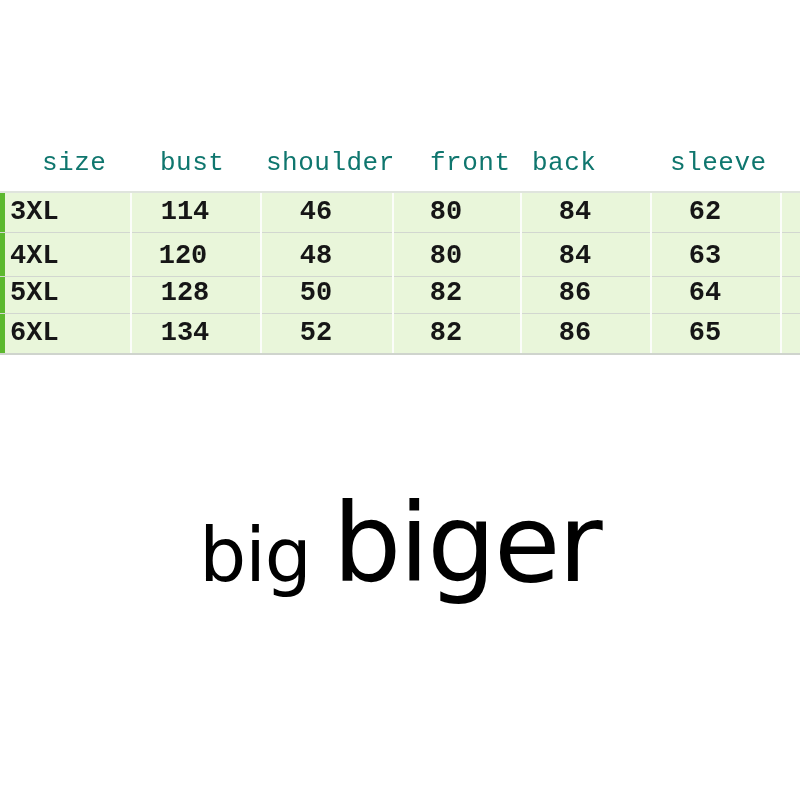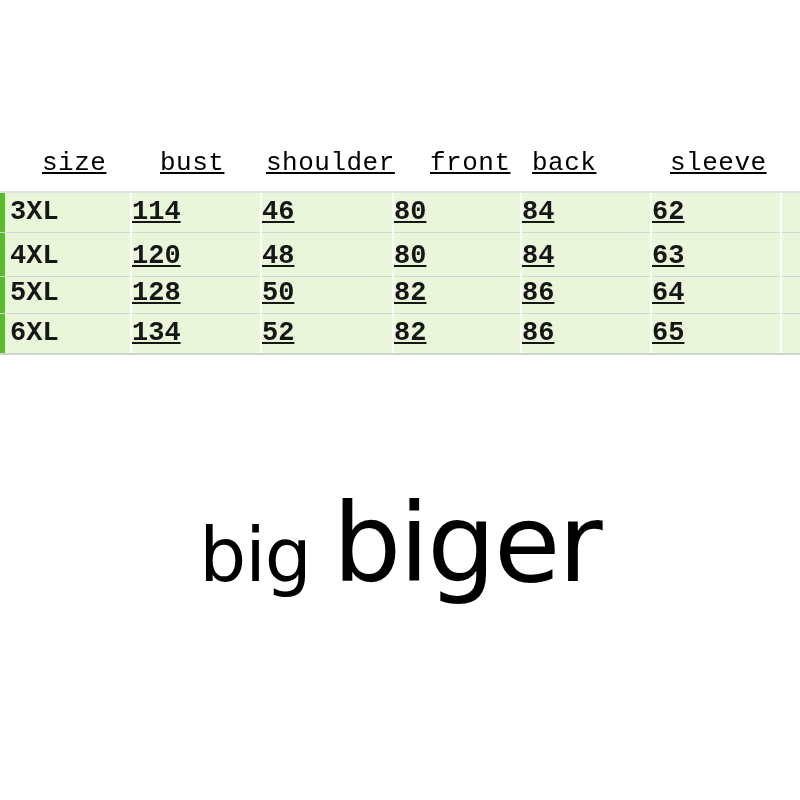--- a/index.html
+++ b/index.html
@@ -36,24 +36,23 @@
     height: 55px;
     width: 800px;
   }
   .chart-header .hcell {
     position: absolute;
     top: 0;
     height: 55px;
     line-height: 55px;
     font-family: "Liberation Mono", "DejaVu Sans Mono", monospace;
     font-size: 26px;
-    color: #000000;
+    color: #0f766e;
     white-space: nowrap;
     letter-spacing: 0.5px;
-    text-decoration: underline;
   }
 
   
   .chart-body {
     position: relative;
     width: 800px;
     height: 164px;
     background: #e9f6da;
     border-top: 2px solid #dfe4dd;
     border-bottom: 2px solid #cfd4cd;
@@ -92,21 +91,21 @@
     line-height: 39px;
     font-family: "Liberation Mono", "DejaVu Sans Mono", monospace;
     font-size: 27px;
     color: #161616;
     font-weight: 700;
     white-space: nowrap;
     z-index: 3;
     box-sizing: border-box;
   }
   .cell.lab { text-align: left; padding-left: 5px; }
-  .cell.num { text-align: left; padding-right: 22px; text-decoration: underline; }
+  .cell.num { text-align: center; padding-right: 22px; }
 
   
   .caption {
     position: absolute;
     left: 0;
     top: 490px;
     width: 800px;
     height: 120px;
     display: flex;
     align-items: baseline;

